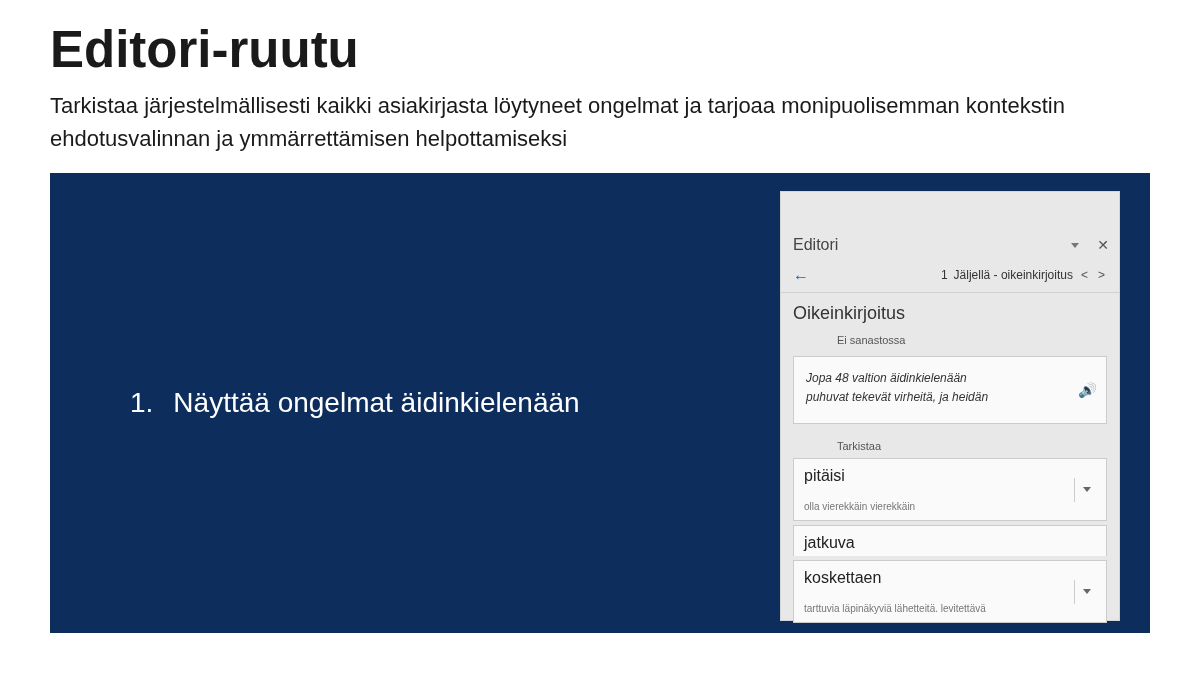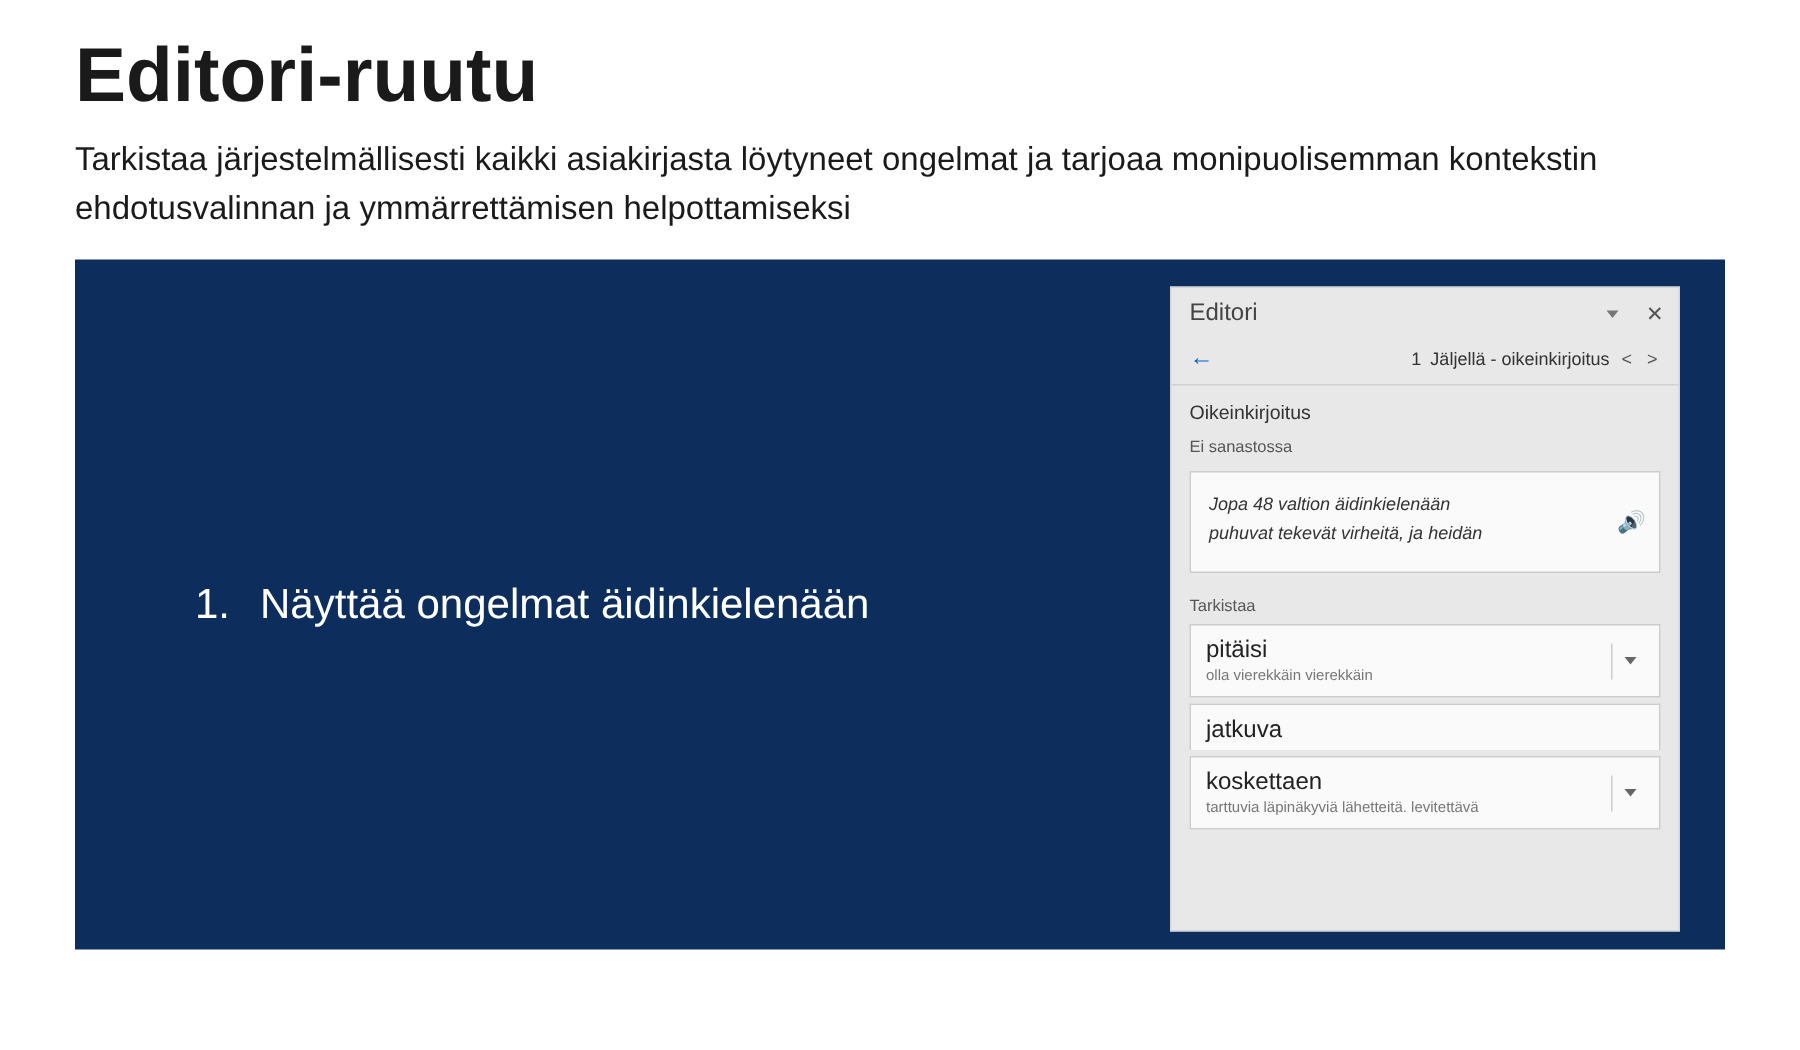--- a/index.html
+++ b/index.html
@@ -53,20 +53,21 @@
     display: flex;
     flex-direction: column;
     font-size: 12px;
     color: #333;
   }
   .panel-header {
     display: flex;
     align-items: center;
     justify-content: space-between;
     padding: 8px 10px 6px 12px;
+    margin-top: 36px;
   }
   .panel-title {
     font-size: 16px;
     color: #444;
   }
   .panel-header-icons {
     display: flex;
     align-items: center;
     gap: 18px;
     color: #666;
@@ -102,27 +103,28 @@
     font-size: 12px;
     color: #333;
   }
   .nav-chev {
     color: #555;
     cursor: pointer;
     padding: 0 2px;
   }
   .section-head {
     padding: 10px 12px 4px 12px;
-    font-size: 13px;
+    font-size: 18px;
     color: #333;
   }
   .sub-label {
     padding: 6px 12px 6px 12px;
     font-size: 11px;
     color: #555;
+    margin-left: 44px;
   }
   .context-box {
     margin: 4px 12px 10px 12px;
     background: #fafafa;
     border: 1px solid #ccc;
     padding: 12px 40px 16px 12px;
     position: relative;
     font-size: 12px;
     line-height: 1.6;
     color: #333;
@@ -150,21 +152,21 @@
     position: relative;
     cursor: pointer;
   }
   .suggest-main {
     font-size: 16px;
     color: #222;
   }
   .suggest-sub {
     font-size: 10px;
     color: #777;
-    margin-top: 2px;
+    margin-top: 16px;
   }
   .chev {
     position: absolute;
     right: 8px;
     top: 50%;
     transform: translateY(-50%);
     width: 24px;
     height: 24px;
     border-left: 1px solid #ccc;
     display: flex;

